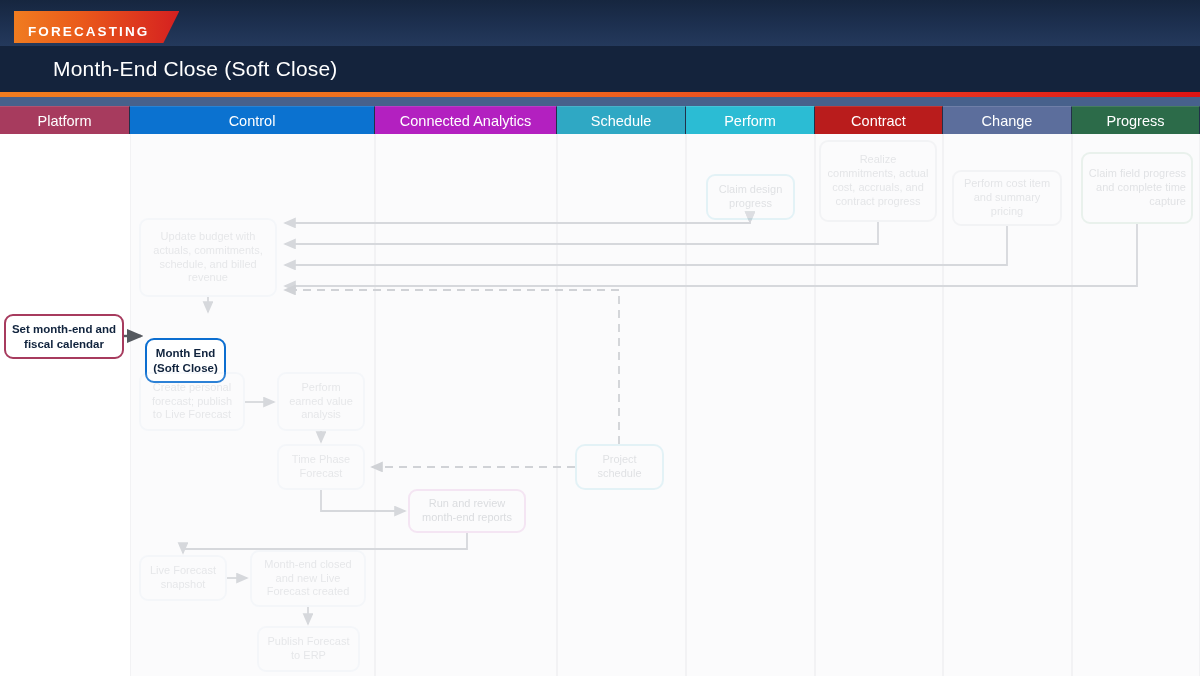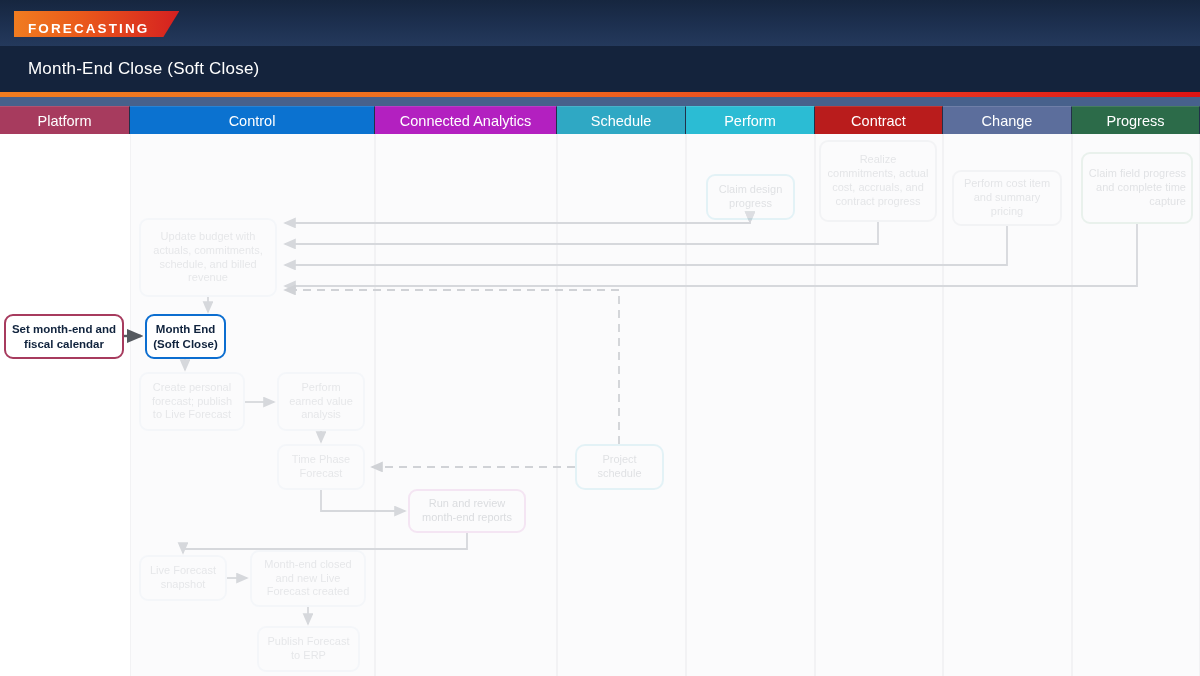--- a/index.html
+++ b/index.html
@@ -24,21 +24,21 @@
   .header-top {
     position: absolute;
     left: 0; top: 0;
     width: 1200px; height: 46px;
     background: linear-gradient(180deg, #16263f 0%, #1d3050 55%, #24395c 100%);
   }
 
   .brand-tag {
     position: absolute;
     left: 14px; top: 11px;
-    height: 26px;
+    height: 32px;
     padding: 8px 30px 0 14px;
     display: flex;
     align-items: center;
     background: linear-gradient(90deg, #f07c20 0%, #ea5a1b 40%, #d52020 100%);
     color: #ffffff;
     font-size: 13.5px;
     font-weight: bold;
     letter-spacing: 2.1px;
     clip-path: polygon(0 0, 100% 0, calc(100% - 16px) 100%, 0 100%);
     font-family: "Liberation Sans", sans-serif;
@@ -47,23 +47,23 @@
   .header-title-bar {
     position: absolute;
     left: 0; top: 46px;
     width: 1200px; height: 46px;
     background: #14233c;
     display: flex;
     align-items: center;
   }
 
   .header-title {
-    margin-left: 28px;
+    margin-left: 53px;
     color: #ffffff;
-    font-size: 17px;
+    font-size: 21px;
     font-weight: normal;
     letter-spacing: 0.2px;
   }
 
   .accent-line {
     position: absolute;
     left: 0; top: 92px;
     width: 1200px; height: 5px;
     background: linear-gradient(90deg, #f07c20 0%, #ef6a1e 45%, #e8331f 78%, #dd1414 100%);
   }
@@ -145,20 +145,21 @@
   .node.faded-green   { opacity: 0.16; border-color: #8fbf9e; }
   .node.faded-cyan    { opacity: 0.17; border-color: #72c8dd; }
   .node.faded-grey    { opacity: 0.14; border-color: #c3c7cd; }
 
   .node.active-blue {
     opacity: 1;
     border: 2.6px solid #0c6ed0;
     color: #10233d;
     font-weight: bold;
     font-size: 11.5px;
+    margin-top: 24px;
   }
 
   .node.active-crimson {
     opacity: 1;
     border: 2.4px solid #a73b5e;
     color: #10233d;
     font-weight: bold;
     font-size: 11.5px;
   }
 

